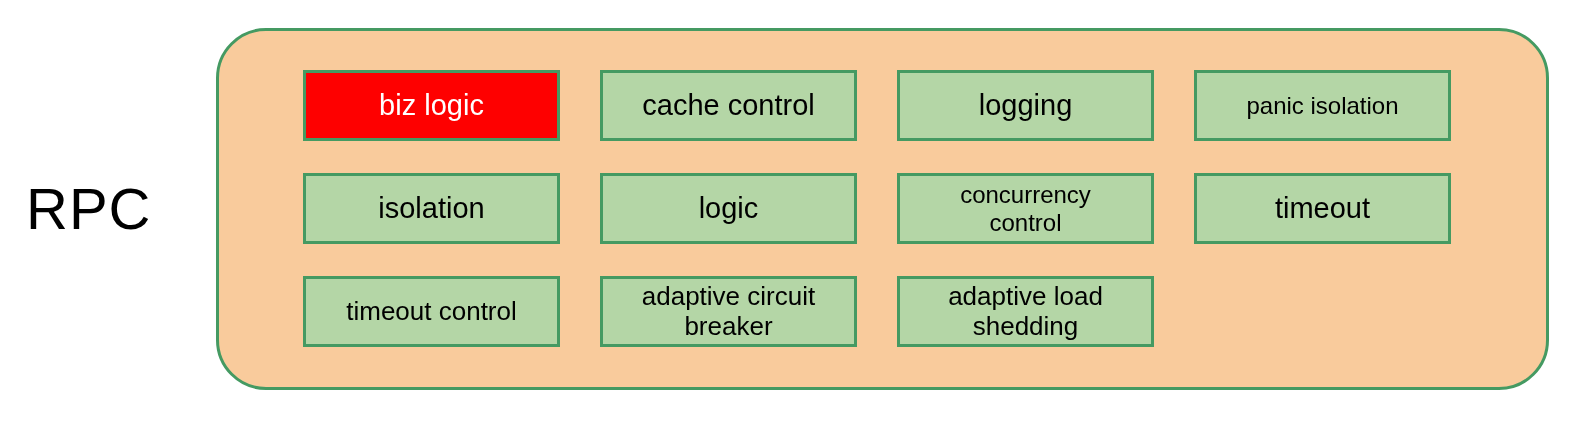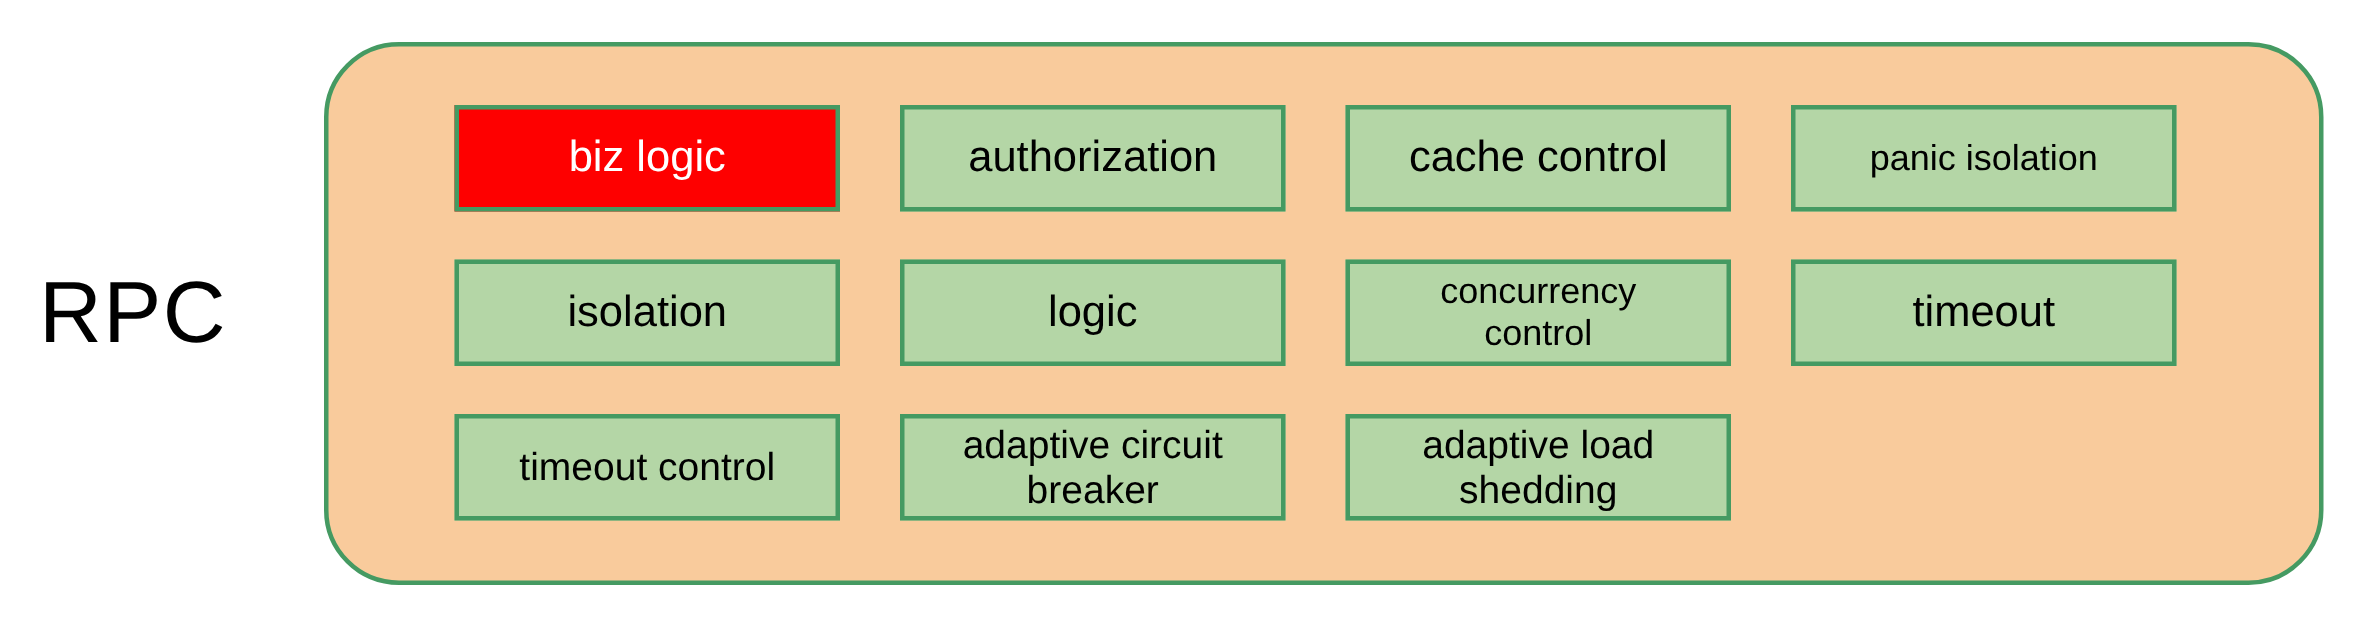--- a/index.html
+++ b/index.html
@@ -70,22 +70,22 @@
   .cell.size-sm { font-size: 24px; }
 </style>
 </head>
 <body>
 
 <div class="rpc-label">RPC</div>
 
 <div class="rpc-container">
   <div class="cell-grid">
     <div class="cell highlight">biz logic</div>
-    <div class="cell">authorization</div>
     <div class="cell">cache control</div>
+    <div class="cell">logging</div>
     <div class="cell size-sm">panic isolation</div>
     <div class="cell">isolation</div>
     <div class="cell">logic</div>
     <div class="cell size-sm">concurrency
 control</div>
     <div class="cell">timeout</div>
     <div class="cell size-md">timeout control</div>
     <div class="cell size-md">adaptive circuit
 breaker</div>
     <div class="cell size-md">adaptive load

